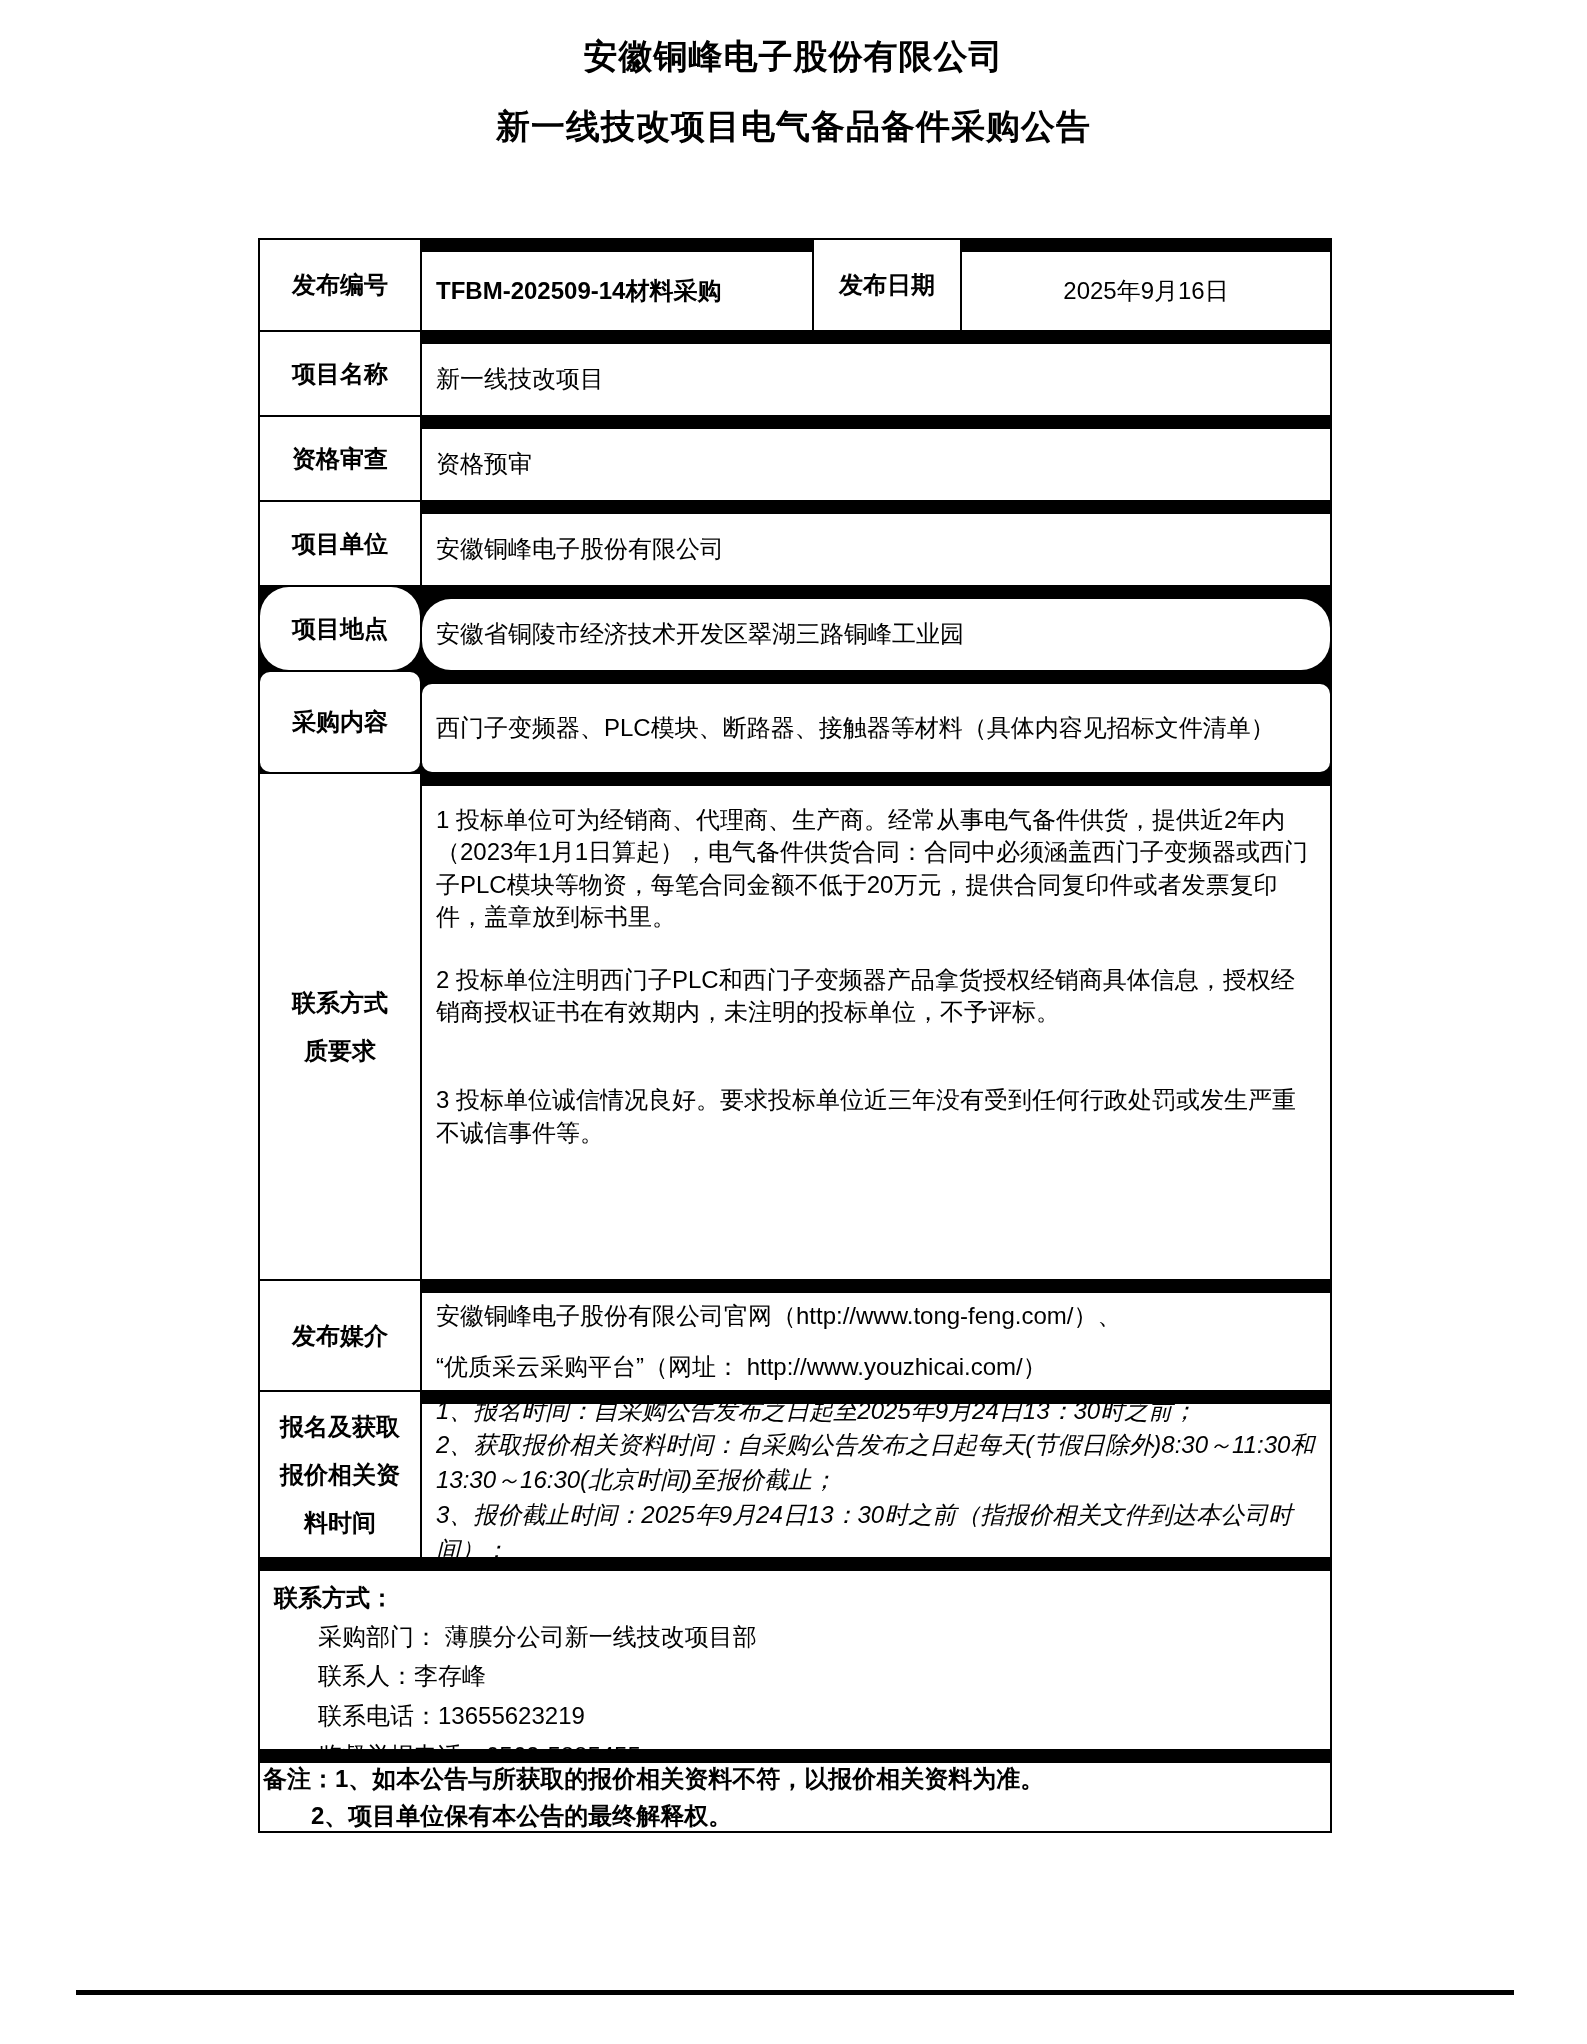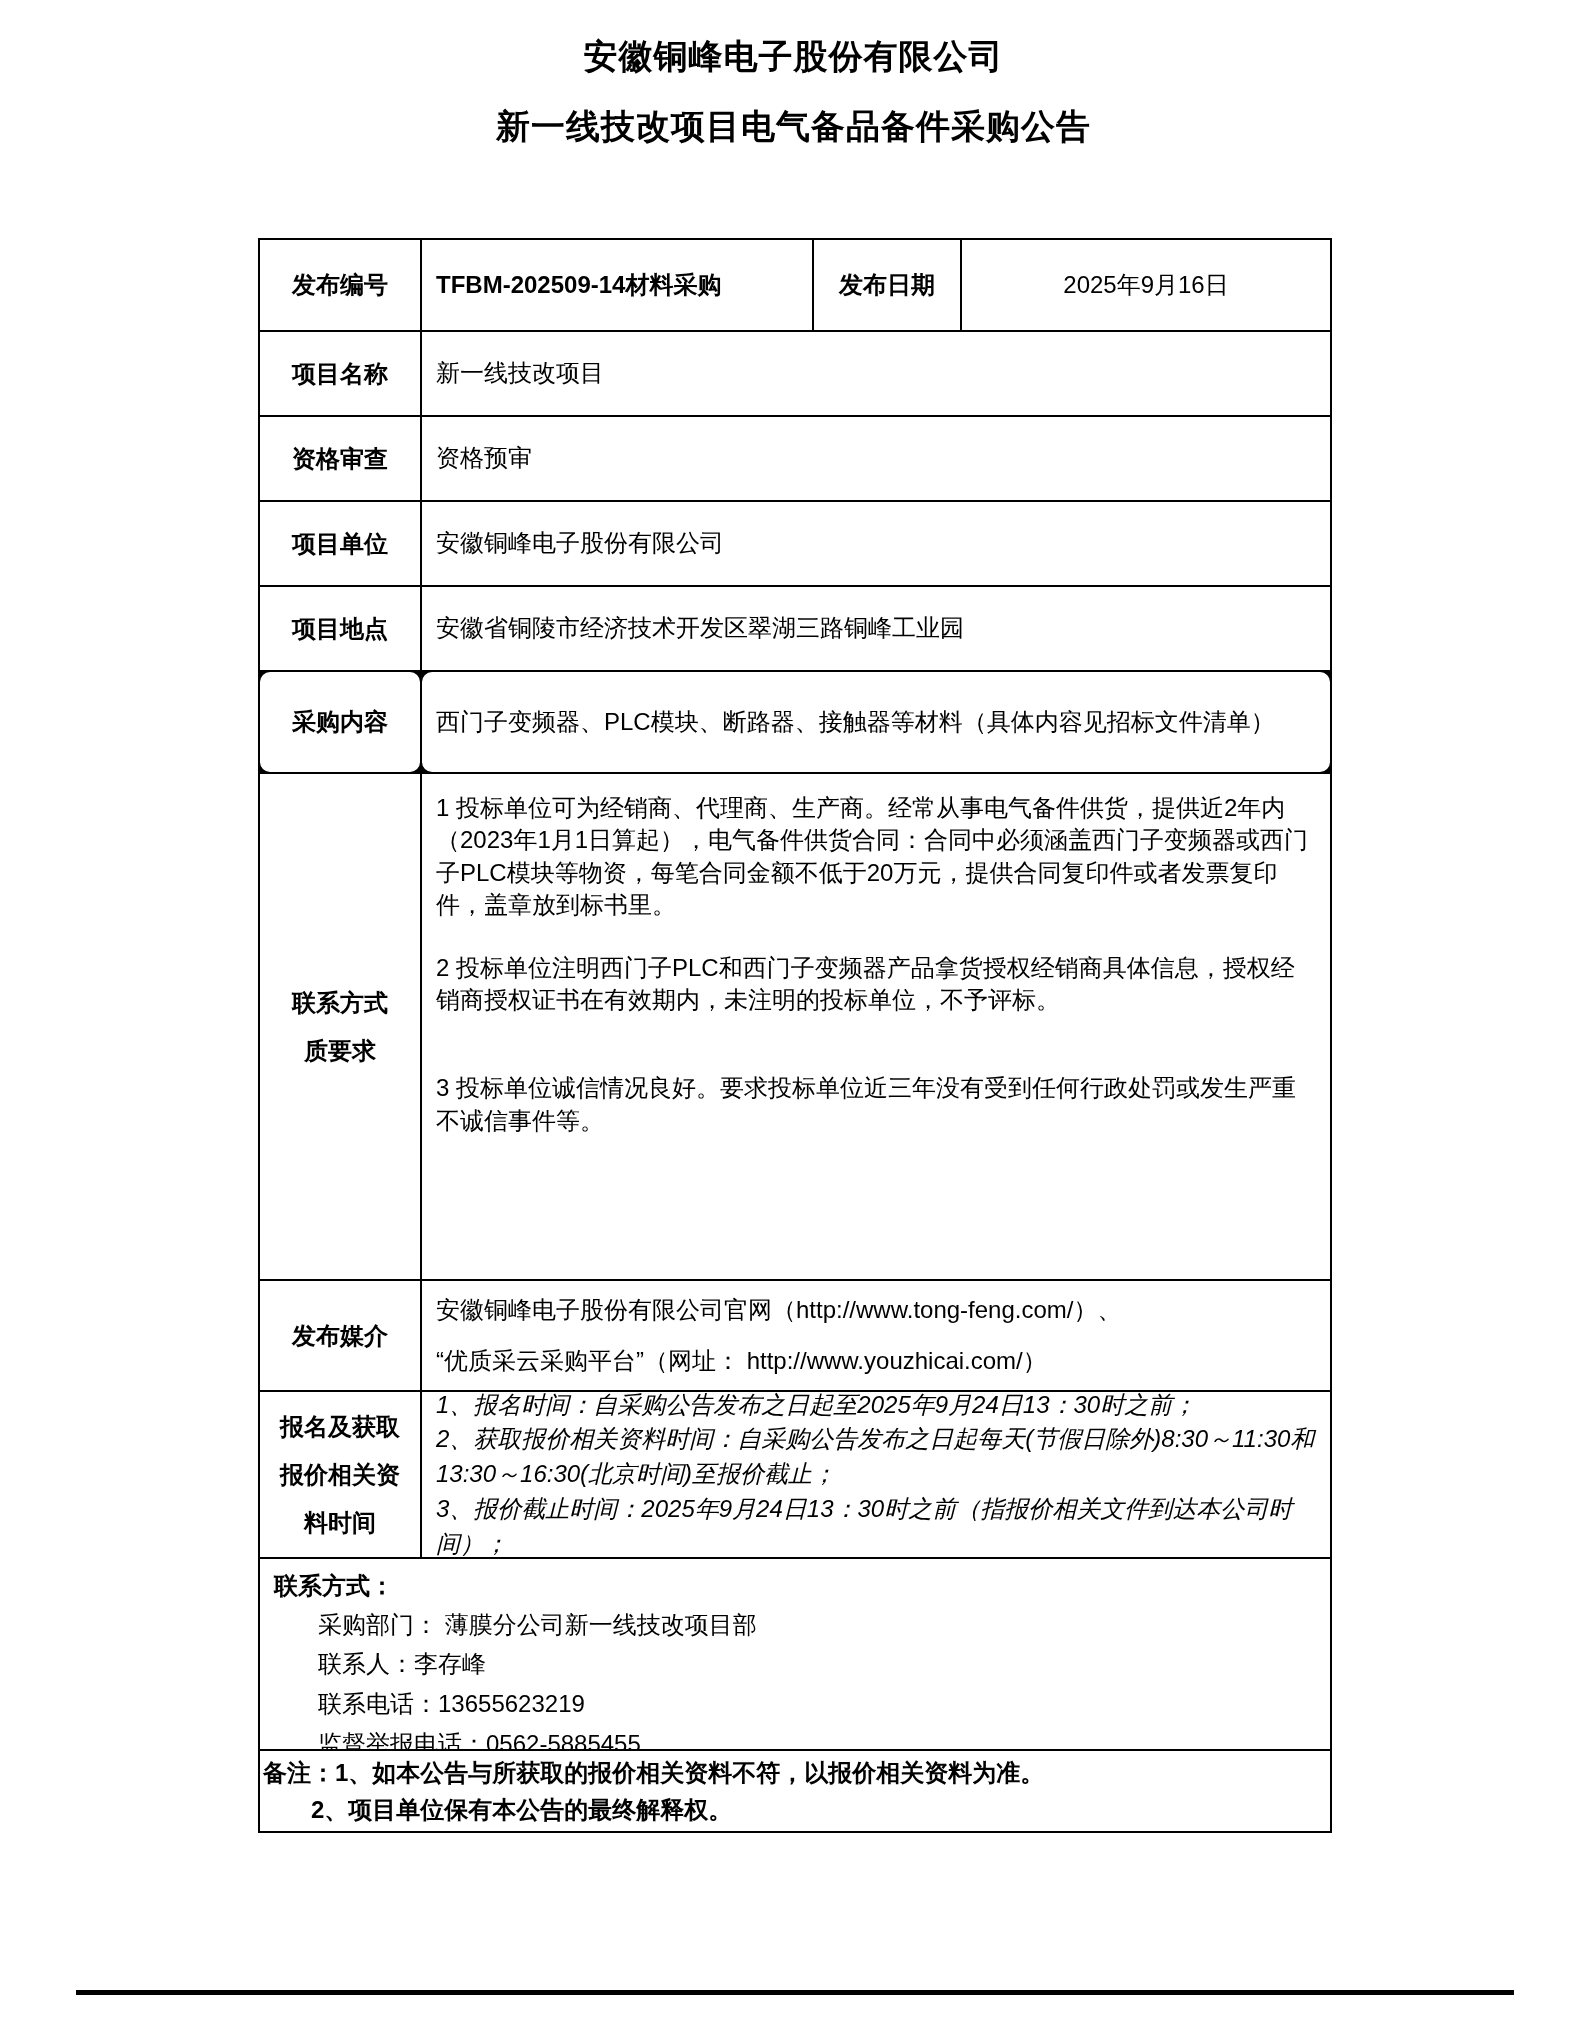--- a/index.html
+++ b/index.html
@@ -18,26 +18,26 @@
     display:grid;
     grid-template-columns:160px 390px 146px 368px;
     grid-template-rows:90px 83px 83px 83px 83px 100px 505px 109px 165px 190px 80px;
     gap:2px;background:#000;border:2px solid #000;
   }
   .cell{background:#fff;font-size:24px;box-sizing:border-box;}
   .label{
     display:flex;align-items:center;justify-content:center;text-align:center;
     font-weight:bold;white-space:pre-line;line-height:2.0;padding:12px 4px;
   }
-  .val{display:flex;flex-direction:column;justify-content:center;padding:6px 14px;line-height:1.35;}
+  .val{display:flex;flex-direction:column;justify-content:center;padding:6px 14px;line-height:1.35;margin-top:12px;}
   .val.center-h{align-items:center;text-align:center;}
   .val.bold{font-weight:bold;}
   .val.top{justify-content:flex-start;padding-top:18px;}
   .val.loose{line-height:2.1;}
-  .r1{grid-row:1;} .r2{grid-row:2;} .r3{grid-row:3;} .r4{grid-row:4;} .r5{grid-row:5;}
+  .r1{grid-row:1;} .r2{grid-row:2;} .r3{grid-row:3;} .r4{grid-row:4;} .r5{grid-row:5;border-radius:29px;}
   .r6{grid-row:6;border-radius:10px;} .r7{grid-row:7;} .r8{grid-row:8;} .r9{grid-row:9;} .r10{grid-row:10;} .r11{grid-row:11;}
   .c1{grid-column:1;} .c2{grid-column:2;} .c3{grid-column:3;} .c4{grid-column:4;}
   .c24{grid-column:2/5;} .c14{grid-column:1/5;}
   .para{margin:0 0 30px 0;}
   .para.gap-big{margin-bottom:56px;}
   .para.last{margin-bottom:0;}
   .sched-item{line-height:1.45;font-style:italic;}
   .contact-cell{padding:10px 14px;justify-content:flex-start;}
   .contact-heading{font-weight:bold;line-height:1.4;}
   .contact-line{padding-left:44px;line-height:1.45;margin-top:5px;}

